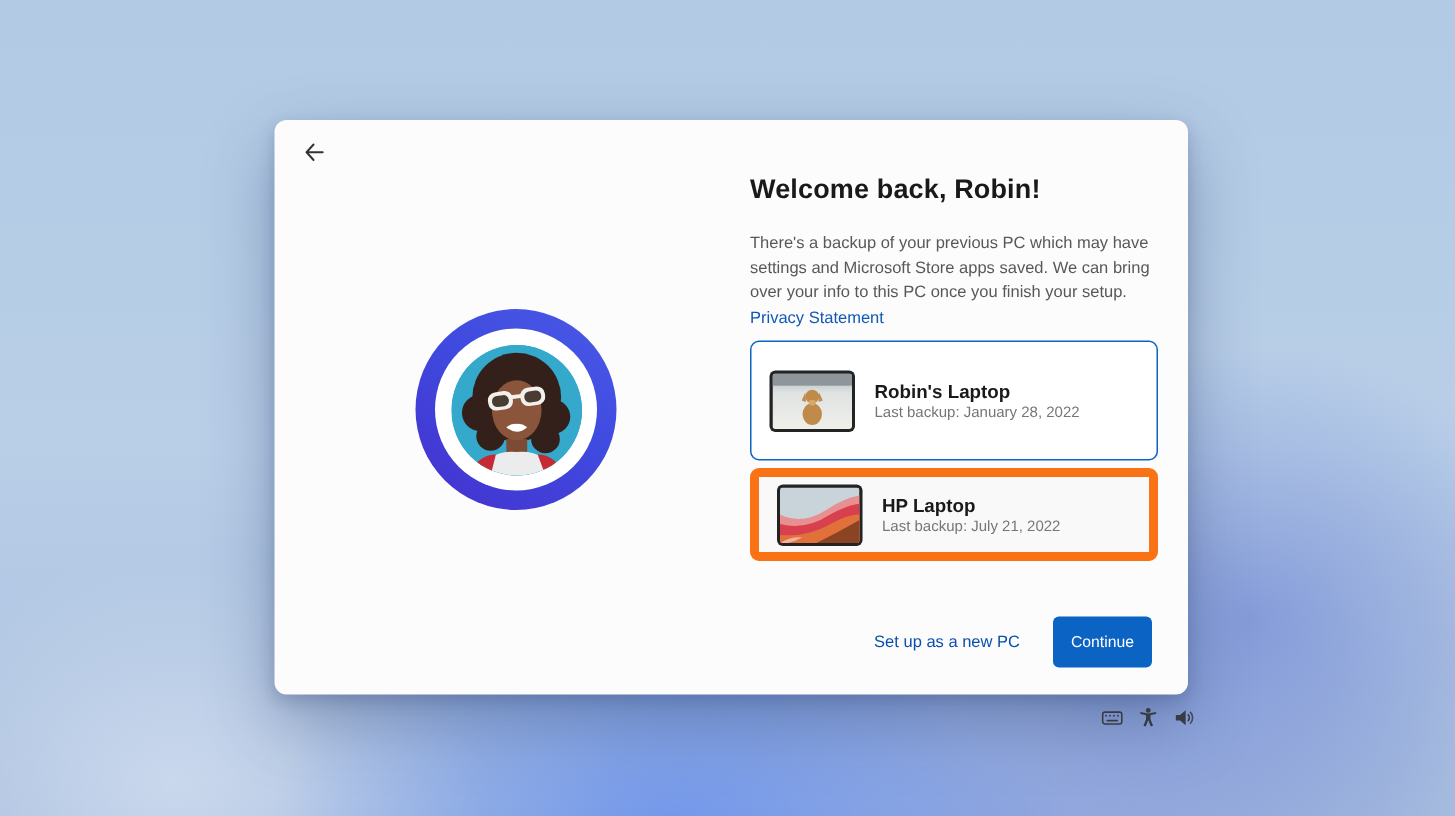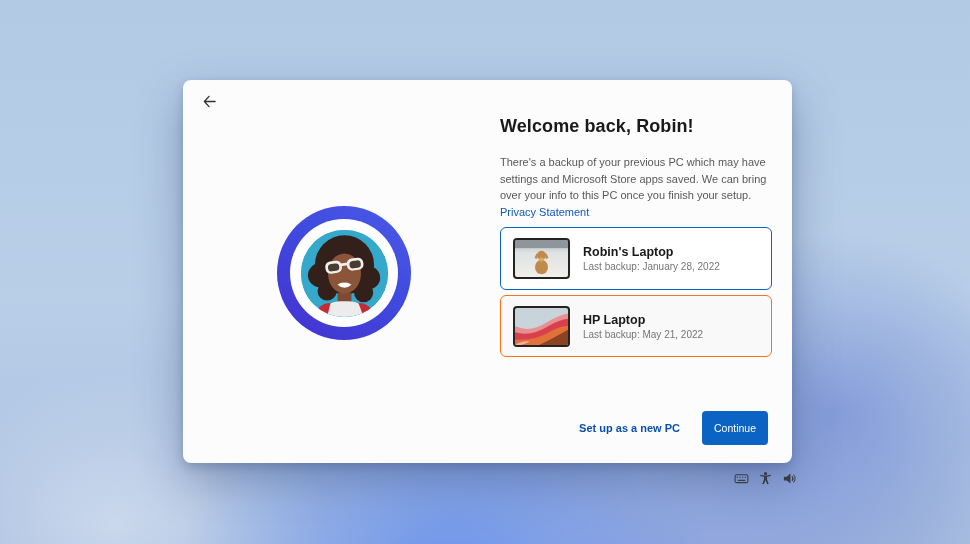--- a/index.html
+++ b/index.html
@@ -47,35 +47,35 @@
   .content { position:absolute; left:317px; top:0; width:272px; height:100%; }
   .title { margin-top:36px; font-size:18px; font-weight:700; color:#191919; letter-spacing:.1px; }
   .body-text { margin-top:17px; font-size:11px; line-height:1.5; color:#585858; }
   .link { color:#1159b3; text-decoration:none; cursor:pointer; }
   .choose-label { margin-top:13px; font-size:10.5px; font-weight:700; color:#1b1b1b; }
 
   .pc-list { margin-top:7px; display:flex; flex-direction:column; gap:5px; }
   .pc-card {
     display:flex; align-items:center; gap:13px;
     border-radius:6px; padding:10px 12px; height:62px;
-    background:#f9f9f9; border:1px solid #f97316; cursor:pointer;
-  }
-  .pc-card.selected { background:#fff; border:1.6px solid #0b63c4; height:63px; }
+    background:#f9f9f9; border:6px solid #f97316; cursor:pointer;
+  }
+  .pc-card.selected { background:#fff; border:1.6px solid #0b63c4; height:80px; }
   .thumb { flex:0 0 auto; width:57px; height:41px; border-radius:4px; background:#232323; padding:2px; }
   .thumb svg { display:block; width:100%; height:100%; border-radius:2px; }
   .pc-meta { display:flex; flex-direction:column; gap:2px; }
   .pc-name { font-size:12.5px; font-weight:700; color:#191919; }
   .pc-backup { font-size:10px; color:#767676; }
 
   
   .footer {
     position:absolute; right:24px; bottom:18px;
     display:flex; align-items:center; gap:22px;
   }
-  .footer-link { font-size:11px; font-weight:700; color:#0b4fae; cursor:pointer; }
+  .footer-link { font-size:11px; font-weight:400; color:#0b4fae; cursor:pointer; }
   .primary-btn {
     min-width:62px; height:34px; padding:0 12px;
     background:#0b63c4; color:#fff; font-size:10.5px;
     border:none; border-radius:4px; cursor:pointer;
     font-family:"Liberation Sans","DejaVu Sans",sans-serif;
     display:flex; align-items:center; justify-content:center;
   }
 
   
   .tray { position:absolute; left:734px; top:471px; display:flex; gap:9px; align-items:center; }
@@ -170,21 +170,21 @@
             <rect width="57" height="41" fill="#c9d4da"></rect>
             <path d="M0 41 L0 20 Q16 28 34 16 Q46 8 57 6 L57 41 Z" fill="#e88f92"></path>
             <path d="M0 41 L0 27 Q18 32 36 20 Q48 13 57 12 L57 41 Z" fill="#d9404e"></path>
             <path d="M0 41 L0 35 Q20 37 38 26 Q49 20 57 20 L57 41 Z" fill="#e2703a"></path>
             <path d="M26 41 Q40 34 57 24 L57 41 Z" fill="#8a4423"></path>
             <path d="M0 41 Q8 36 16 37 Q10 40 6 41 Z" fill="#f0b3a0"></path>
           </svg>
         </div>
         <div class="pc-meta">
           <div class="pc-name">HP Laptop</div>
-          <div class="pc-backup">Last backup: May 21, 2022</div>
+          <div class="pc-backup">Last backup: July 21, 2022</div>
         </div>
       </div>
 
     </div>
   </div>
 
   <div class="footer">
     <a class="footer-link">Set up as a new PC</a>
     <button class="primary-btn">Continue</button>
   </div>

